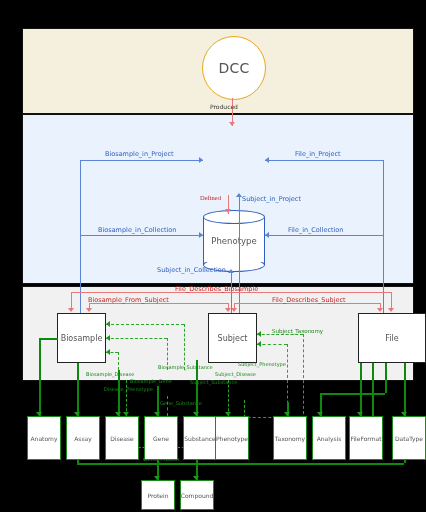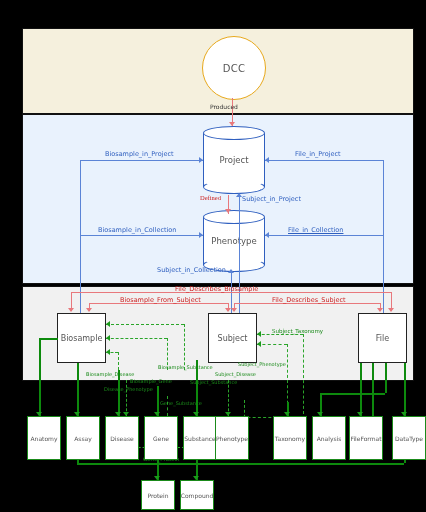--- a/index.html
+++ b/index.html
@@ -11,38 +11,38 @@
   .panel{position:absolute;box-sizing:border-box;}
   #panel-dcc{left:22px;top:28px;width:392px;height:86px;background:#f5f0dd;border:1px solid #111;}
   #panel-proj{left:22px;top:114px;width:392px;height:170px;background:#e9f2fd;border:1px solid #111;}
   #panel-core{left:22px;top:286px;width:392px;height:95px;background:#f1f1f1;border:1px solid #111;}
 
   
   #dcc{
     position:absolute;left:202px;top:36px;width:62px;height:62px;border-radius:50%;
     background:#fff;border:1.4px solid #e8a91d;
     display:flex;align-items:center;justify-content:center;
-    color:#555;font-size:10px;letter-spacing:.3px;
+    color:#555;font-size:14px;letter-spacing:.3px;
   }
 
   
   .cyl{position:absolute;}
   .cyl .body{position:absolute;left:0;right:0;top:7px;bottom:7px;background:#fff;border-left:1.3px solid #2f5fbf;border-right:1.3px solid #2f5fbf;}
   .cyl .top{position:absolute;left:0;top:0;width:100%;height:14px;box-sizing:border-box;border:1.3px solid #2f5fbf;border-radius:50%;background:#fff;}
   .cyl .bot{position:absolute;left:0;bottom:0;width:100%;height:14px;box-sizing:border-box;border:1.3px solid #2f5fbf;border-radius:50%;background:#fff;border-top-color:transparent;}
   .cyl .lbl{position:absolute;left:0;right:0;top:50%;transform:translateY(-50%);text-align:center;color:#555;font-size:8.5px;}
   #cyl-project{left:203px;top:126px;width:62px;height:68px;}
   #cyl-collection{left:203px;top:210px;width:62px;height:62px;}
 
   
   .ent{position:absolute;box-sizing:border-box;background:#fff;border:1.2px solid #222;
        display:flex;align-items:center;justify-content:center;color:#555;font-size:8px;}
   #ent-biosample{left:57px;top:313px;width:49px;height:50px;}
   #ent-subject{left:208px;top:313px;width:49px;height:50px;}
-  #ent-file{left:358px;top:313px;width:49px;height:50px;}
+  #ent-file{left:358px;top:313px;width:68px;height:50px;}
 
   
   .vocab{position:absolute;box-sizing:border-box;background:#fff;border:1.2px solid #1a8a1a;
          display:flex;align-items:center;justify-content:center;color:#555;font-size:6px;
          overflow:hidden;}
 
   
   .ln{position:absolute;}
   .h{height:0;border-top-width:1px;border-top-style:solid;}
   .v{width:0;border-left-width:1px;border-left-style:solid;}
@@ -81,26 +81,20 @@
   <div class="panel" id="panel-core"></div>
 
   <div id="dcc">
     <span>DCC</span>
   </div>
 
   <div class="ln v red" style="left:232px;top:98px;height:28px;"></div>
   <div class="arr arr-d ad-red" style="left:229px;top:122px;"></div>
   <div class="lab dark" style="left:210px;top:104px;">Produced</div>
 
-  <div class="cyl" id="cyl-project">
-    <div class="body"></div>
-    <div class="bot"></div>
-    <div class="top"></div>
-    <div class="lbl">Project</div>
-  </div>
 
   <div class="cyl" id="cyl-collection">
     <div class="body"></div>
     <div class="bot"></div>
     <div class="top"></div>
     <div class="lbl">Phenotype</div>
   </div>
 
   <div class="ln v blue" style="left:80px;top:160px;height:153px;"></div>
   <div class="ln h blue" style="left:80px;top:160px;width:123px;"></div>
@@ -119,39 +113,39 @@
   <div class="ln v blue" style="left:239px;top:196px;height:117px;"></div>
   <div class="arr arr-u au-blue" style="left:236px;top:193px;"></div>
   <div class="lab blue" style="left:242px;top:196px;">Subject_in_Project</div>
 
   <div class="ln h blue" style="left:80px;top:235px;width:123px;"></div>
   <div class="arr arr-r ar-blue" style="left:199px;top:232px;"></div>
   <div class="lab blue" style="left:98px;top:227px;">Biosample_in_Collection</div>
 
   <div class="ln h blue" style="left:265px;top:235px;width:118px;"></div>
   <div class="arr arr-l al-blue" style="left:265px;top:232px;"></div>
-  <div class="lab blue" style="left:288px;top:227px;text-decoration:underline;">File_in_Collection</div>
+  <div class="lab blue" style="left:288px;top:227px;">File_in_Collection</div>
 
   <div class="ln v blue" style="left:231px;top:272px;height:41px;"></div>
   <div class="arr arr-u au-blue" style="left:228px;top:269px;"></div>
   <div class="lab blue" style="left:157px;top:267px;">Subject_in_Collection</div>
 
   <div class="ln h red" style="left:71px;top:292px;width:320px;"></div>
   <div class="ln v red" style="left:71px;top:292px;height:19px;"></div>
   <div class="ln v red" style="left:391px;top:292px;height:19px;"></div>
   <div class="arr arr-d ad-red" style="left:68px;top:308px;"></div>
   <div class="arr arr-d ad-red" style="left:388px;top:308px;"></div>
   <div class="lab red" style="left:175px;top:286px;">File_Describes_Biosample</div>
 
   <div class="ln h red" style="left:89px;top:303px;width:139px;"></div>
   <div class="ln v red" style="left:89px;top:303px;height:8px;"></div>
   <div class="ln v red" style="left:228px;top:303px;height:8px;"></div>
   <div class="arr arr-d ad-red" style="left:86px;top:308px;"></div>
   <div class="arr arr-d ad-red" style="left:225px;top:308px;"></div>
-  <div class="lab red" style="left:120px;top:297px;">Biosample_From_Subject</div>
+  <div class="lab red" style="left:88px;top:297px;">Biosample_From_Subject</div>
 
   <div class="ln h red" style="left:234px;top:303px;width:146px;"></div>
   <div class="ln v red" style="left:234px;top:303px;height:8px;"></div>
   <div class="ln v red" style="left:380px;top:303px;height:8px;"></div>
   <div class="arr arr-d ad-red" style="left:231px;top:308px;"></div>
   <div class="arr arr-d ad-red" style="left:377px;top:308px;"></div>
   <div class="lab red" style="left:272px;top:297px;">File_Describes_Subject</div>
 
   <div class="ent" id="ent-subject">
     <span>Subject</span>

